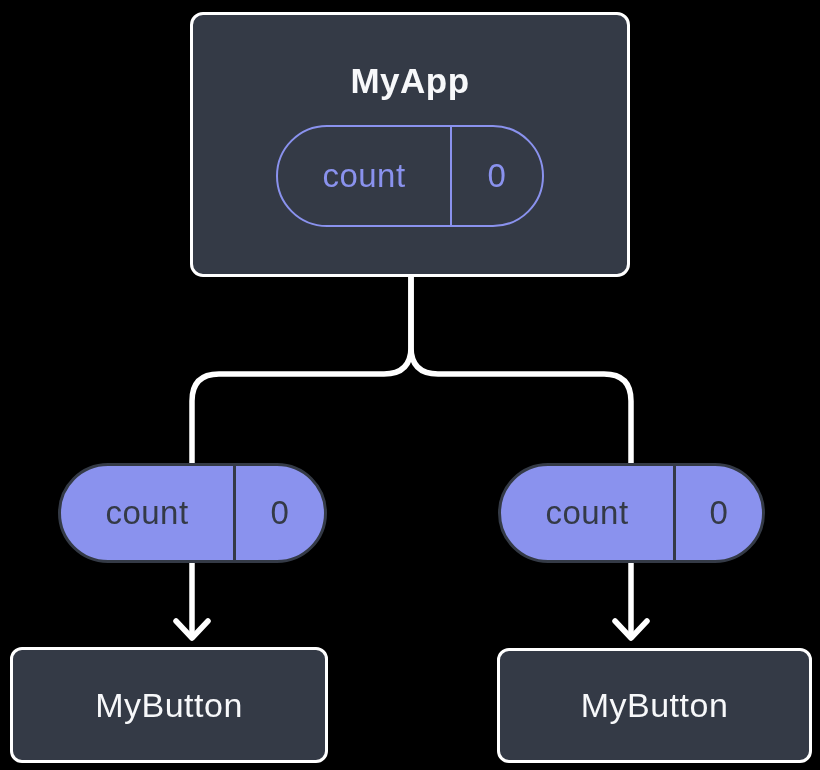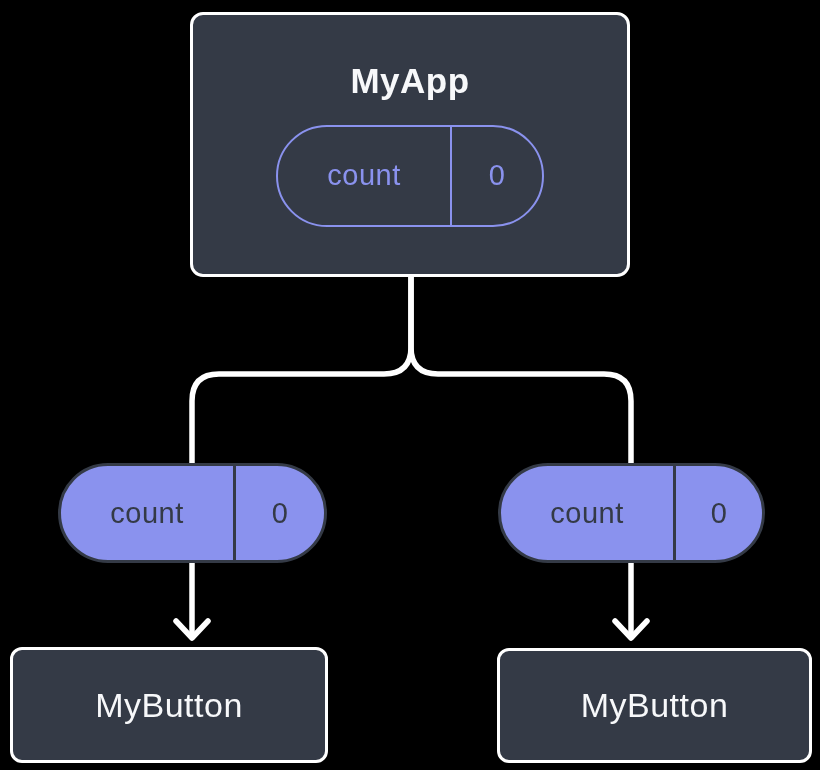--- a/index.html
+++ b/index.html
@@ -52,21 +52,21 @@
   .root-title {
     color: var(--title-text, #F7F8FA);
     font-size: 35px;
     font-weight: 700;
     letter-spacing: 0.5px;
     line-height: 1.1;
   }
   .pill {
     display: flex;
     box-sizing: border-box;
-    font-size: 29px;
+    font-size: 33px;
     letter-spacing: 0.5px;
   }
   .pill .pill-name {
     width: 172px;
     display: flex;
     align-items: center;
     justify-content: center;
   }
   .pill .pill-value {
     flex: 1;

